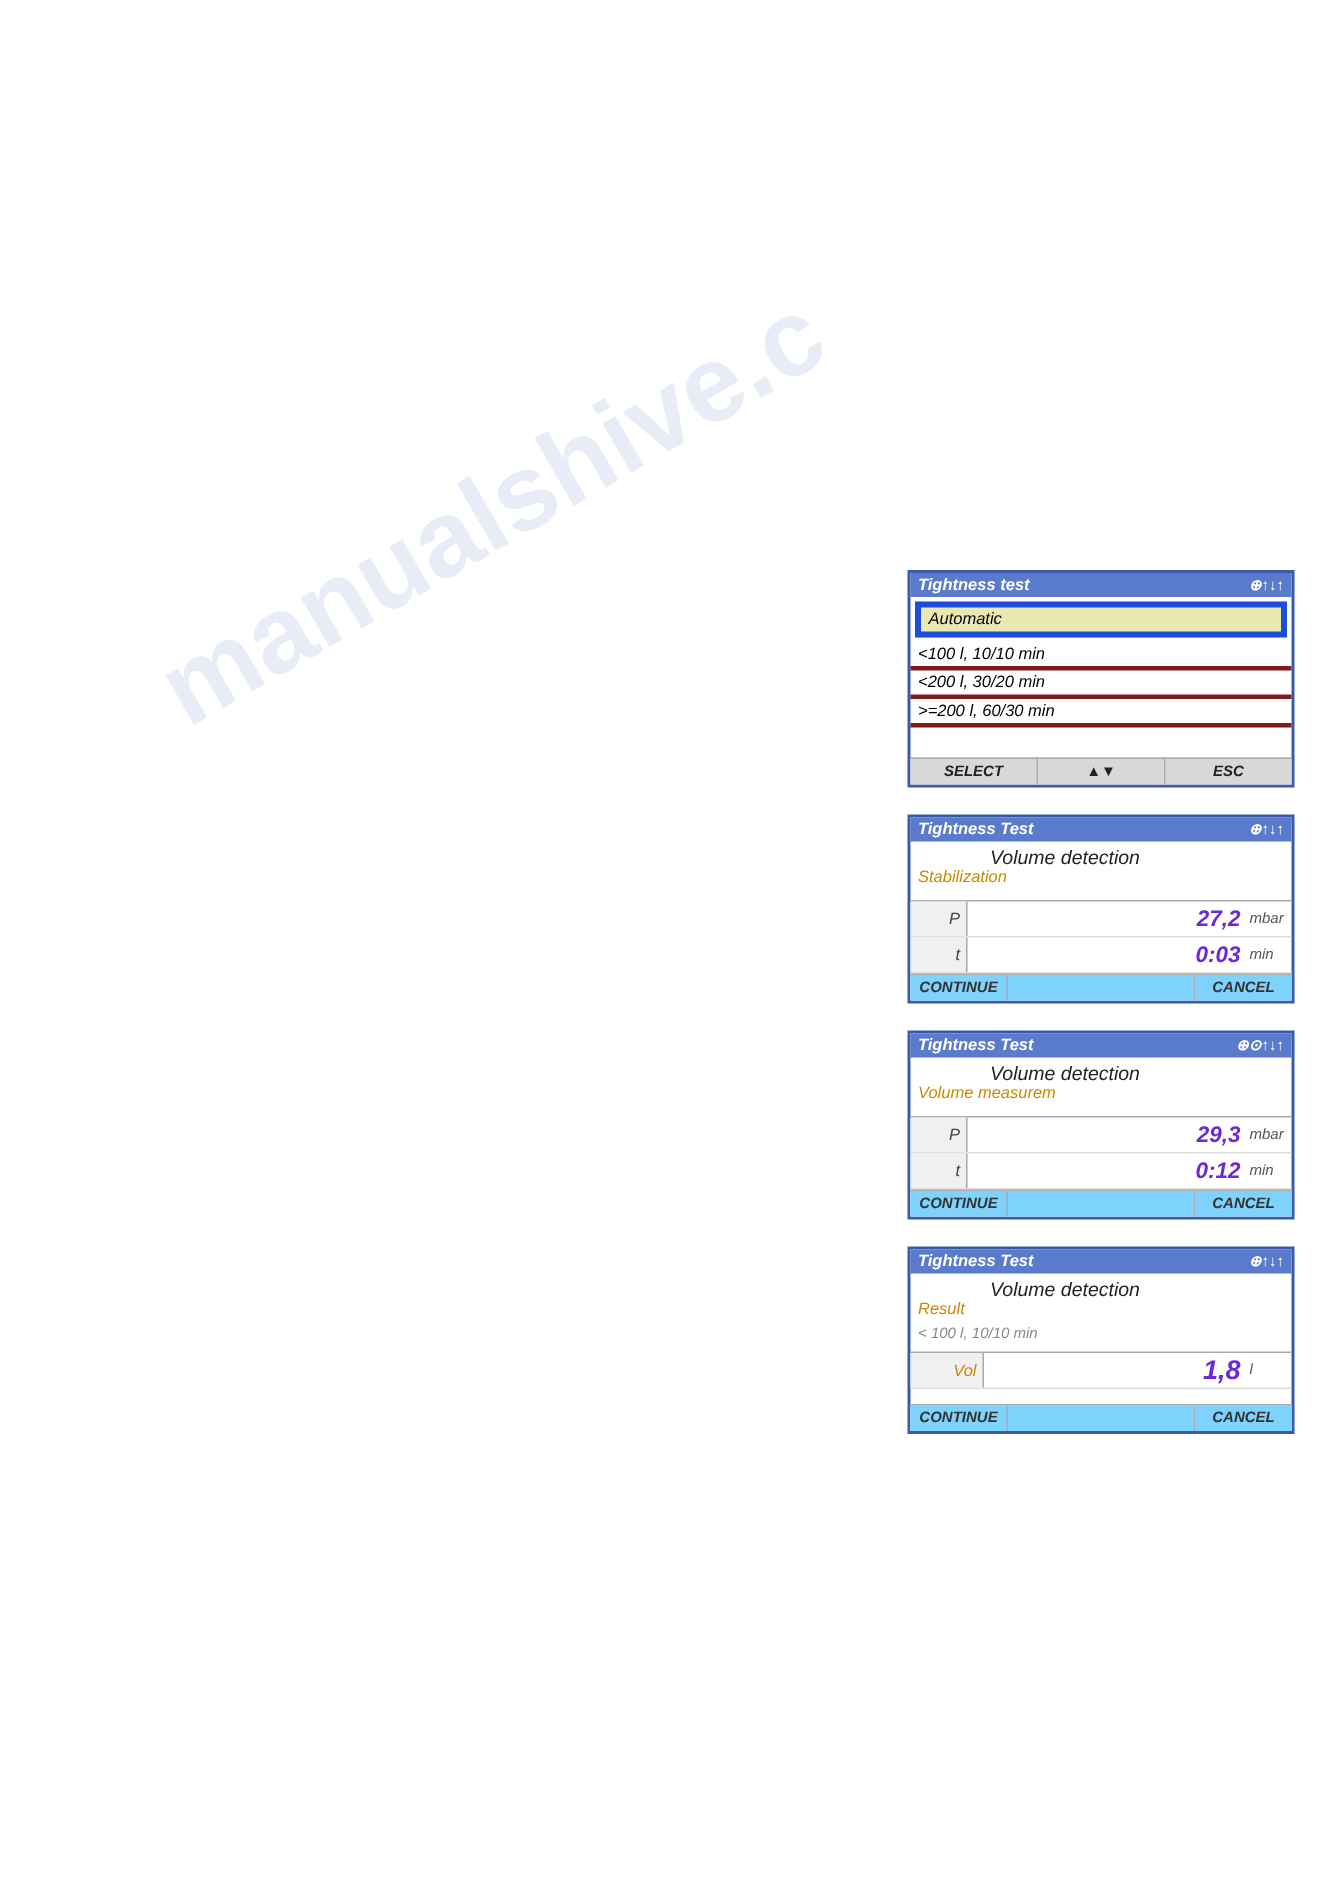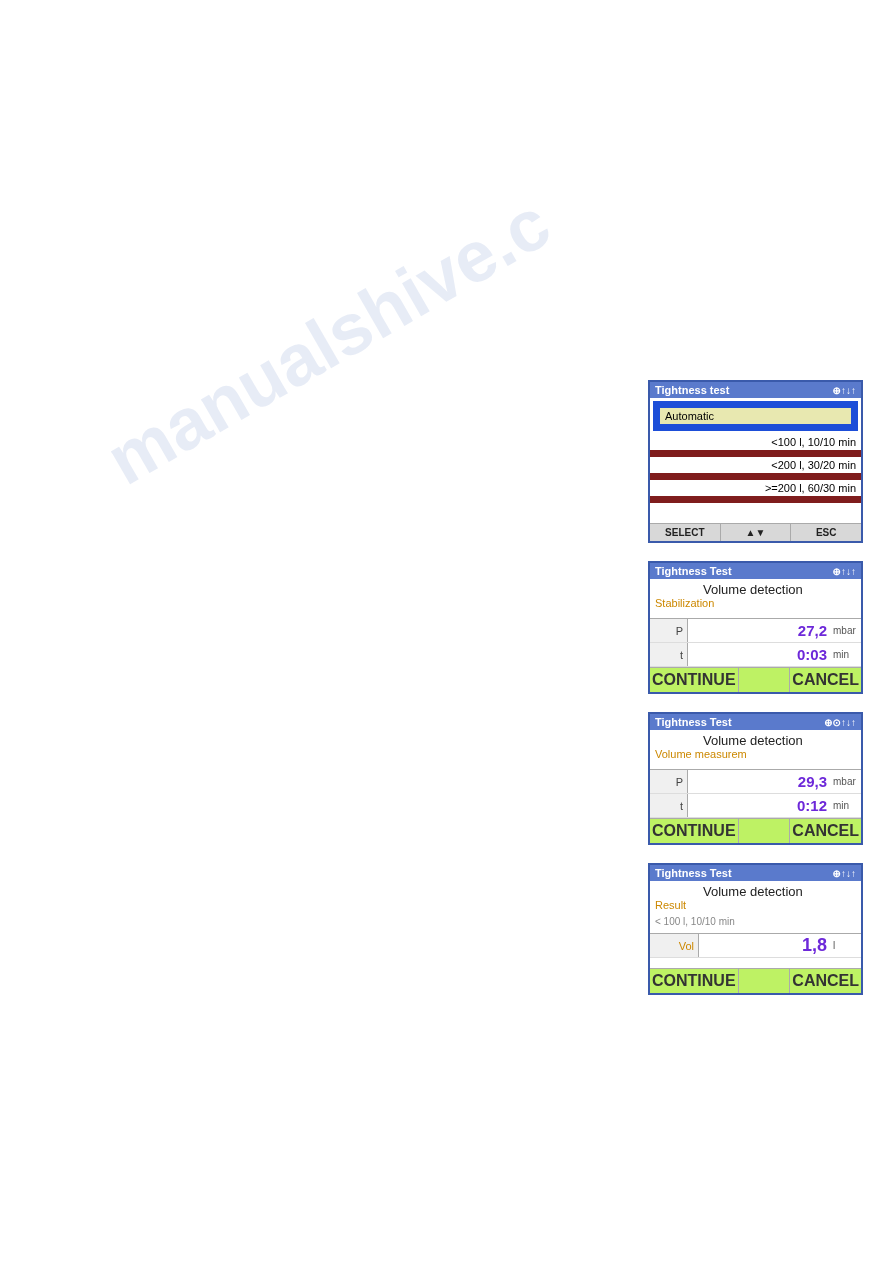--- a/index.html
+++ b/index.html
@@ -30,23 +30,24 @@
       position: absolute;
       right: 30px;
       top: 380px;
       display: flex;
       flex-direction: column;
       gap: 18px;
       z-index: 1;
     }
 
     .panel {
-      width: 215px;
+      width: 258px;
       border: 2px solid #3a5aab;
       background: #ffffff;
+      font-style: italic;
     }
 
     .panel-header {
       background: #5a7acc;
       color: #ffffff;
       font-size: 11px;
       font-weight: bold;
       padding: 2px 5px;
       display: flex;
       justify-content: space-between;
@@ -59,31 +60,30 @@
       font-size: 10px;
     }
 
     .panel-body {
       padding: 0;
     }
 
     
     .dropdown-selected {
       background: #e8e8b0;
-      border: 7px solid #1d4ed8;
+      border: 4px solid #1d4ed8;
       padding: 2px 5px;
       font-size: 11px;
       margin: 3px;
     }
 
     .dropdown-item {
       padding: 2px 5px;
       font-size: 11px;
-      border-bottom: 7px solid #7f1d1d;
-      text-align: right;
+      border-bottom: 3px solid #7f1d1d;
     }
 
     .dropdown-item:last-child {
       border-bottom: none;
     }
 
     .dropdown-spacer {
       height: 20px;
     }
 
@@ -182,24 +182,24 @@
     .meas-footer {
       display: flex;
       border-top: 1px solid #aaa;
       background: #e0e0e0;
     }
 
     .meas-footer-btn {
       flex: 1;
       text-align: center;
       padding: 3px 2px;
-      font-size: 16px;
+      font-size: 10px;
       border-right: 1px solid #aaa;
       cursor: pointer;
-      background: #bef264;
+      background: #7dd3fc;
       font-weight: bold;
       color: #333;
     }
 
     .meas-footer-btn:last-child {
       border-right: none;
     }
 
     .meas-spacer {
       flex: 2;

